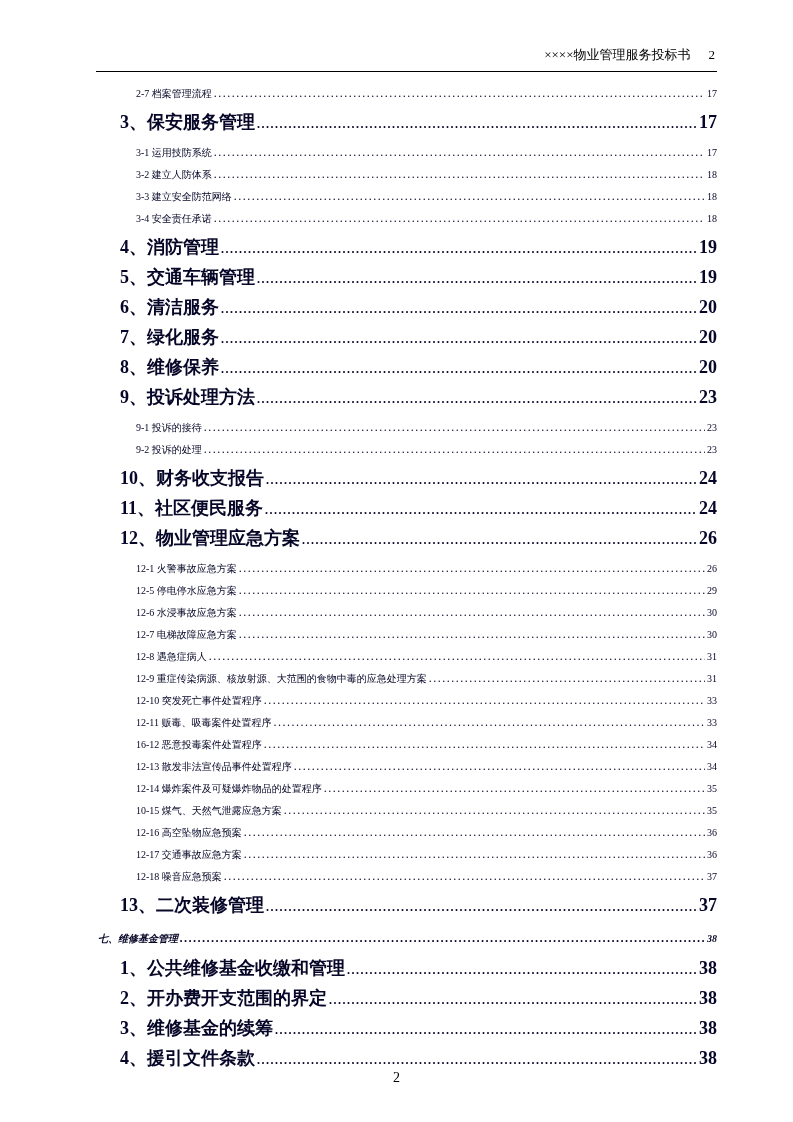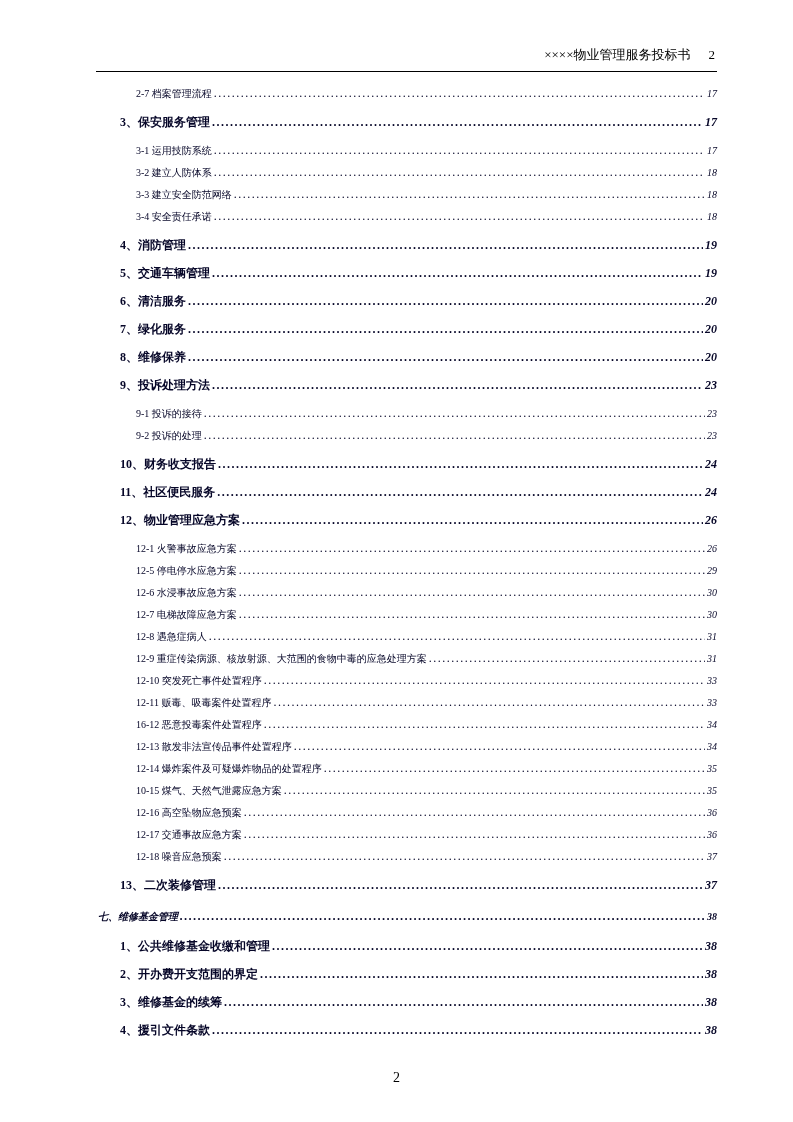--- a/index.html
+++ b/index.html
@@ -45,31 +45,31 @@
     overflow:hidden;
     white-space:nowrap;
     margin:0 2px;
     min-width:8px;
   }
   .toc-leader::after{
     content:"............................................................................................................................................................................................................................................................................................................";
     letter-spacing:1.5px;
     font-size:12px;
   }
-  .toc-page{white-space:nowrap;font-style:italic;}
+  .toc-page{white-space:nowrap;}
   .l1{
     font-weight:bold;
     font-style:italic;
     font-size:10px;
     margin:11px 0 9px;
     padding-left:2px;
   }
   .l2{
     font-weight:bold;
-    font-size:12px;
+    font-size:18px;
     margin:8px 0;
     padding-left:24px;
   }
   .l3{
     font-size:10px;
     margin:1px 0;
     padding-left:40px;
   }
   
   .footer{

